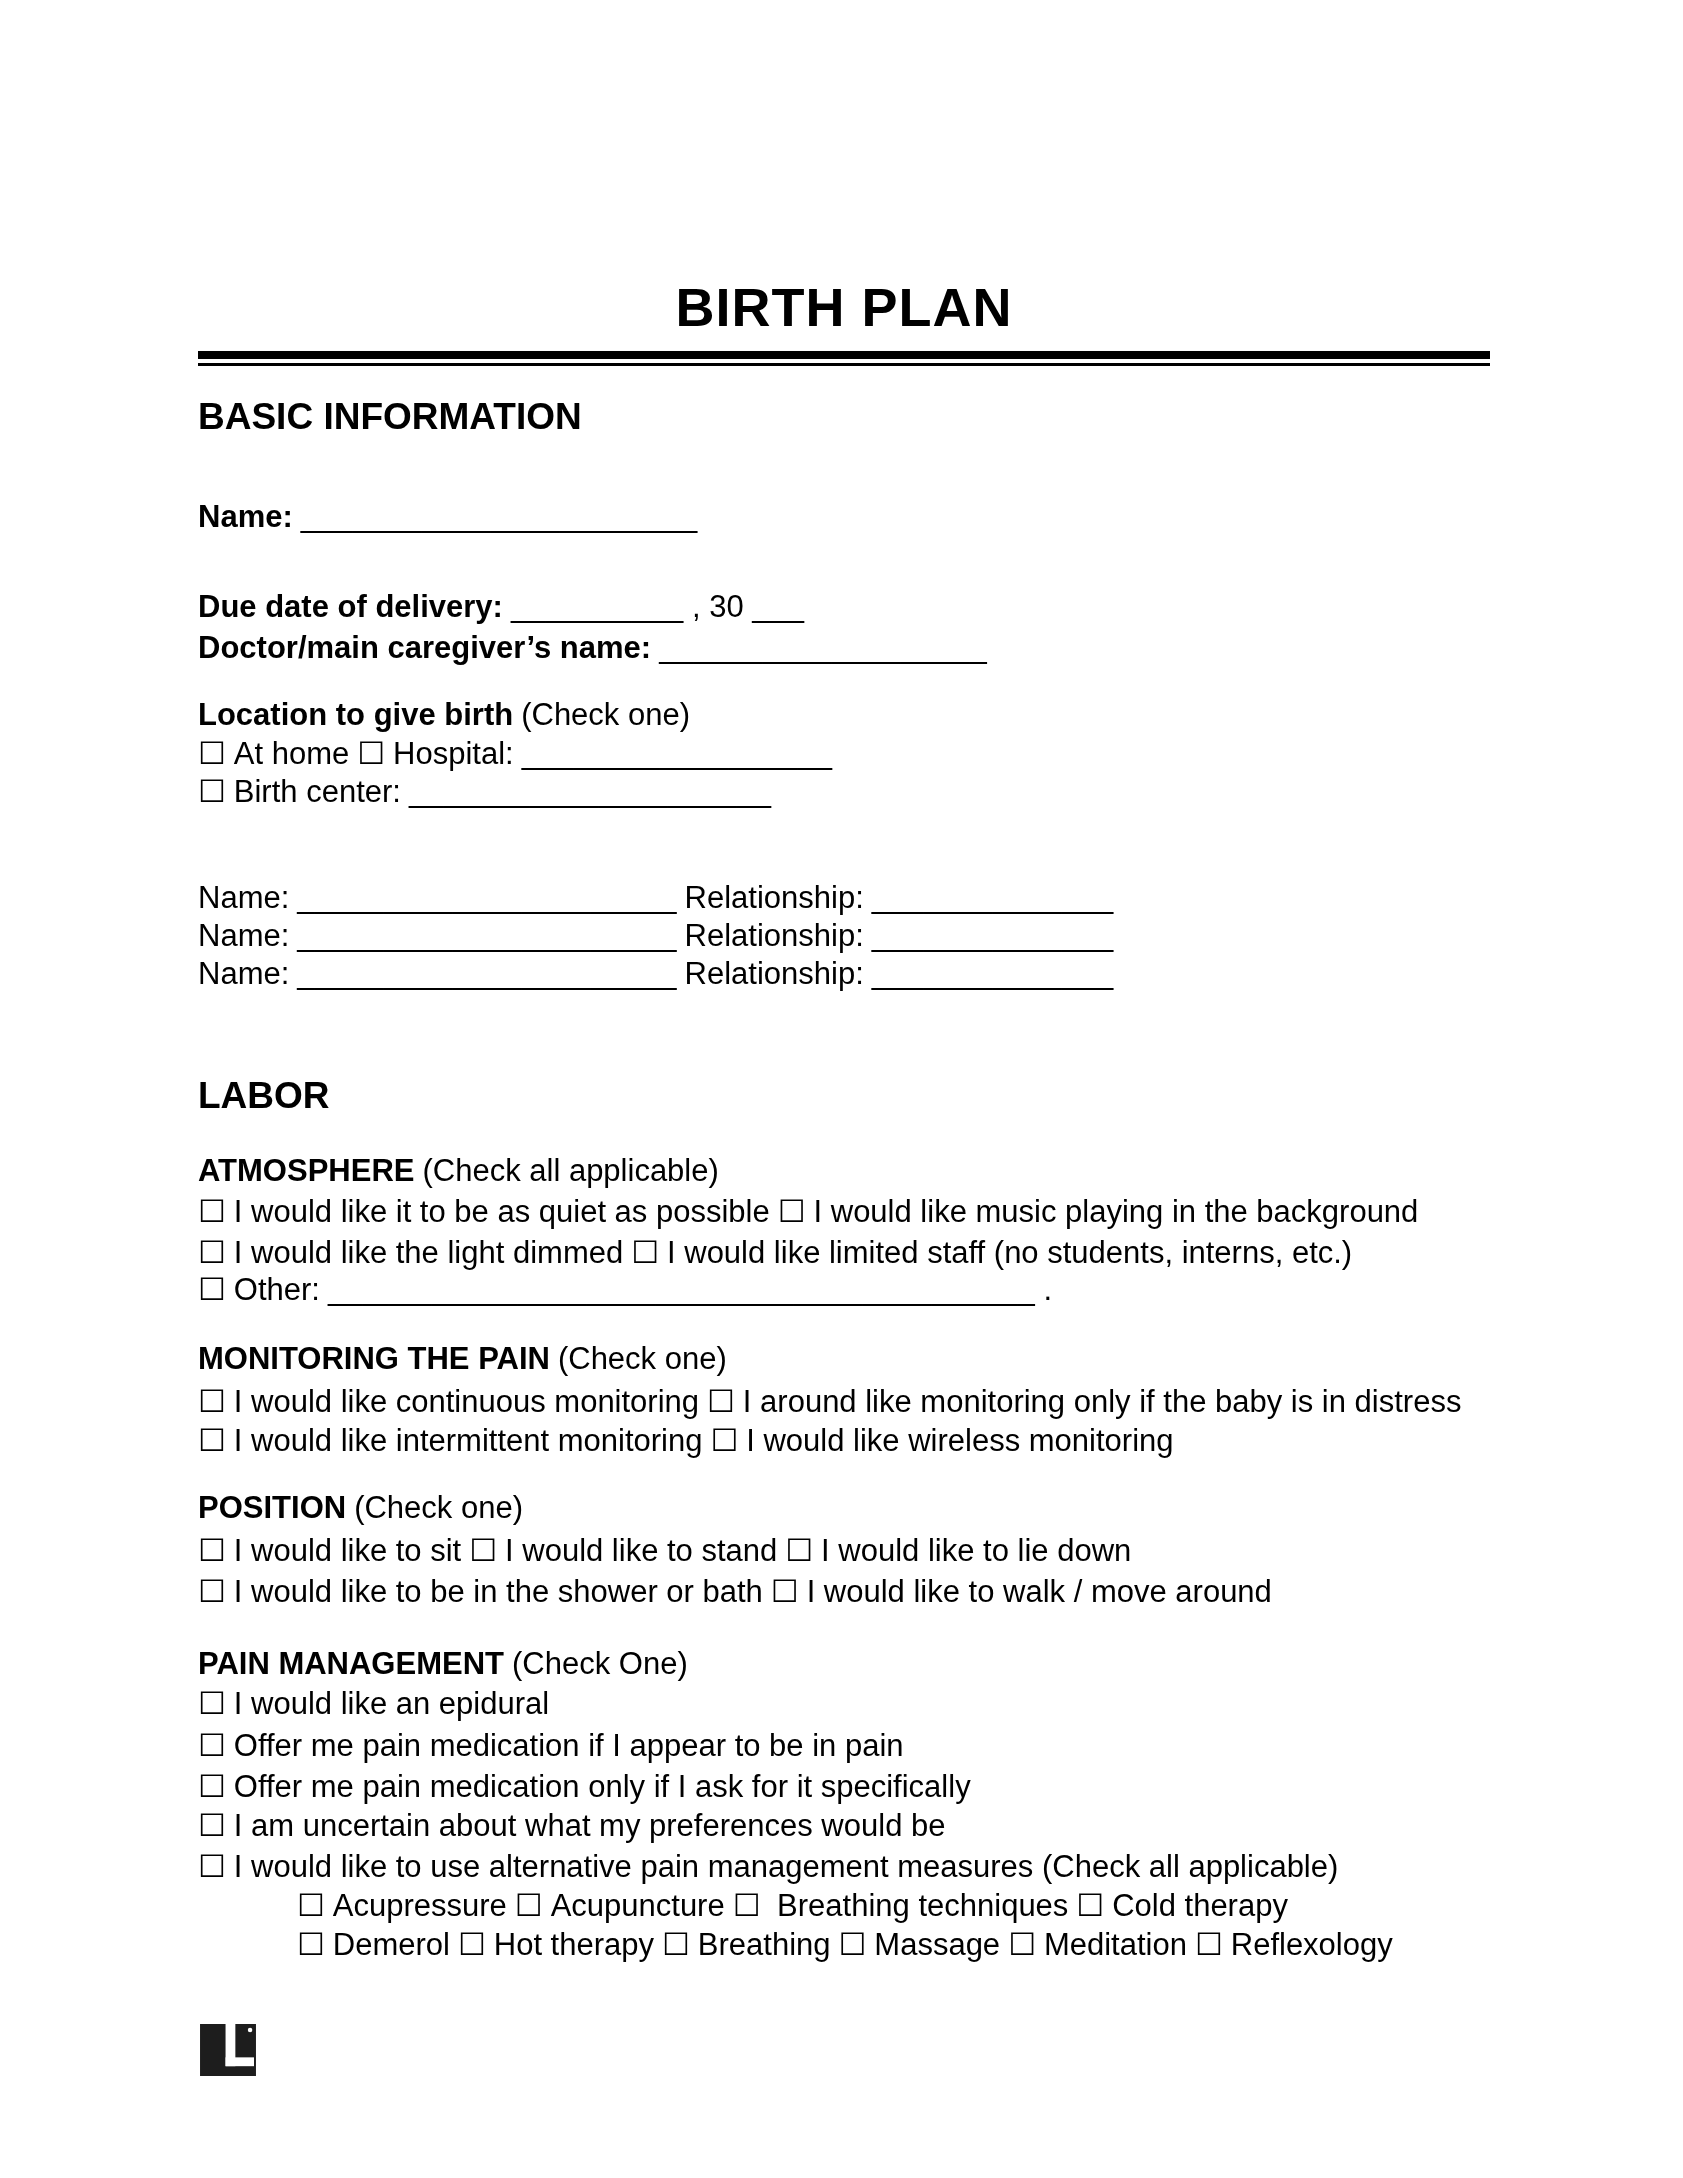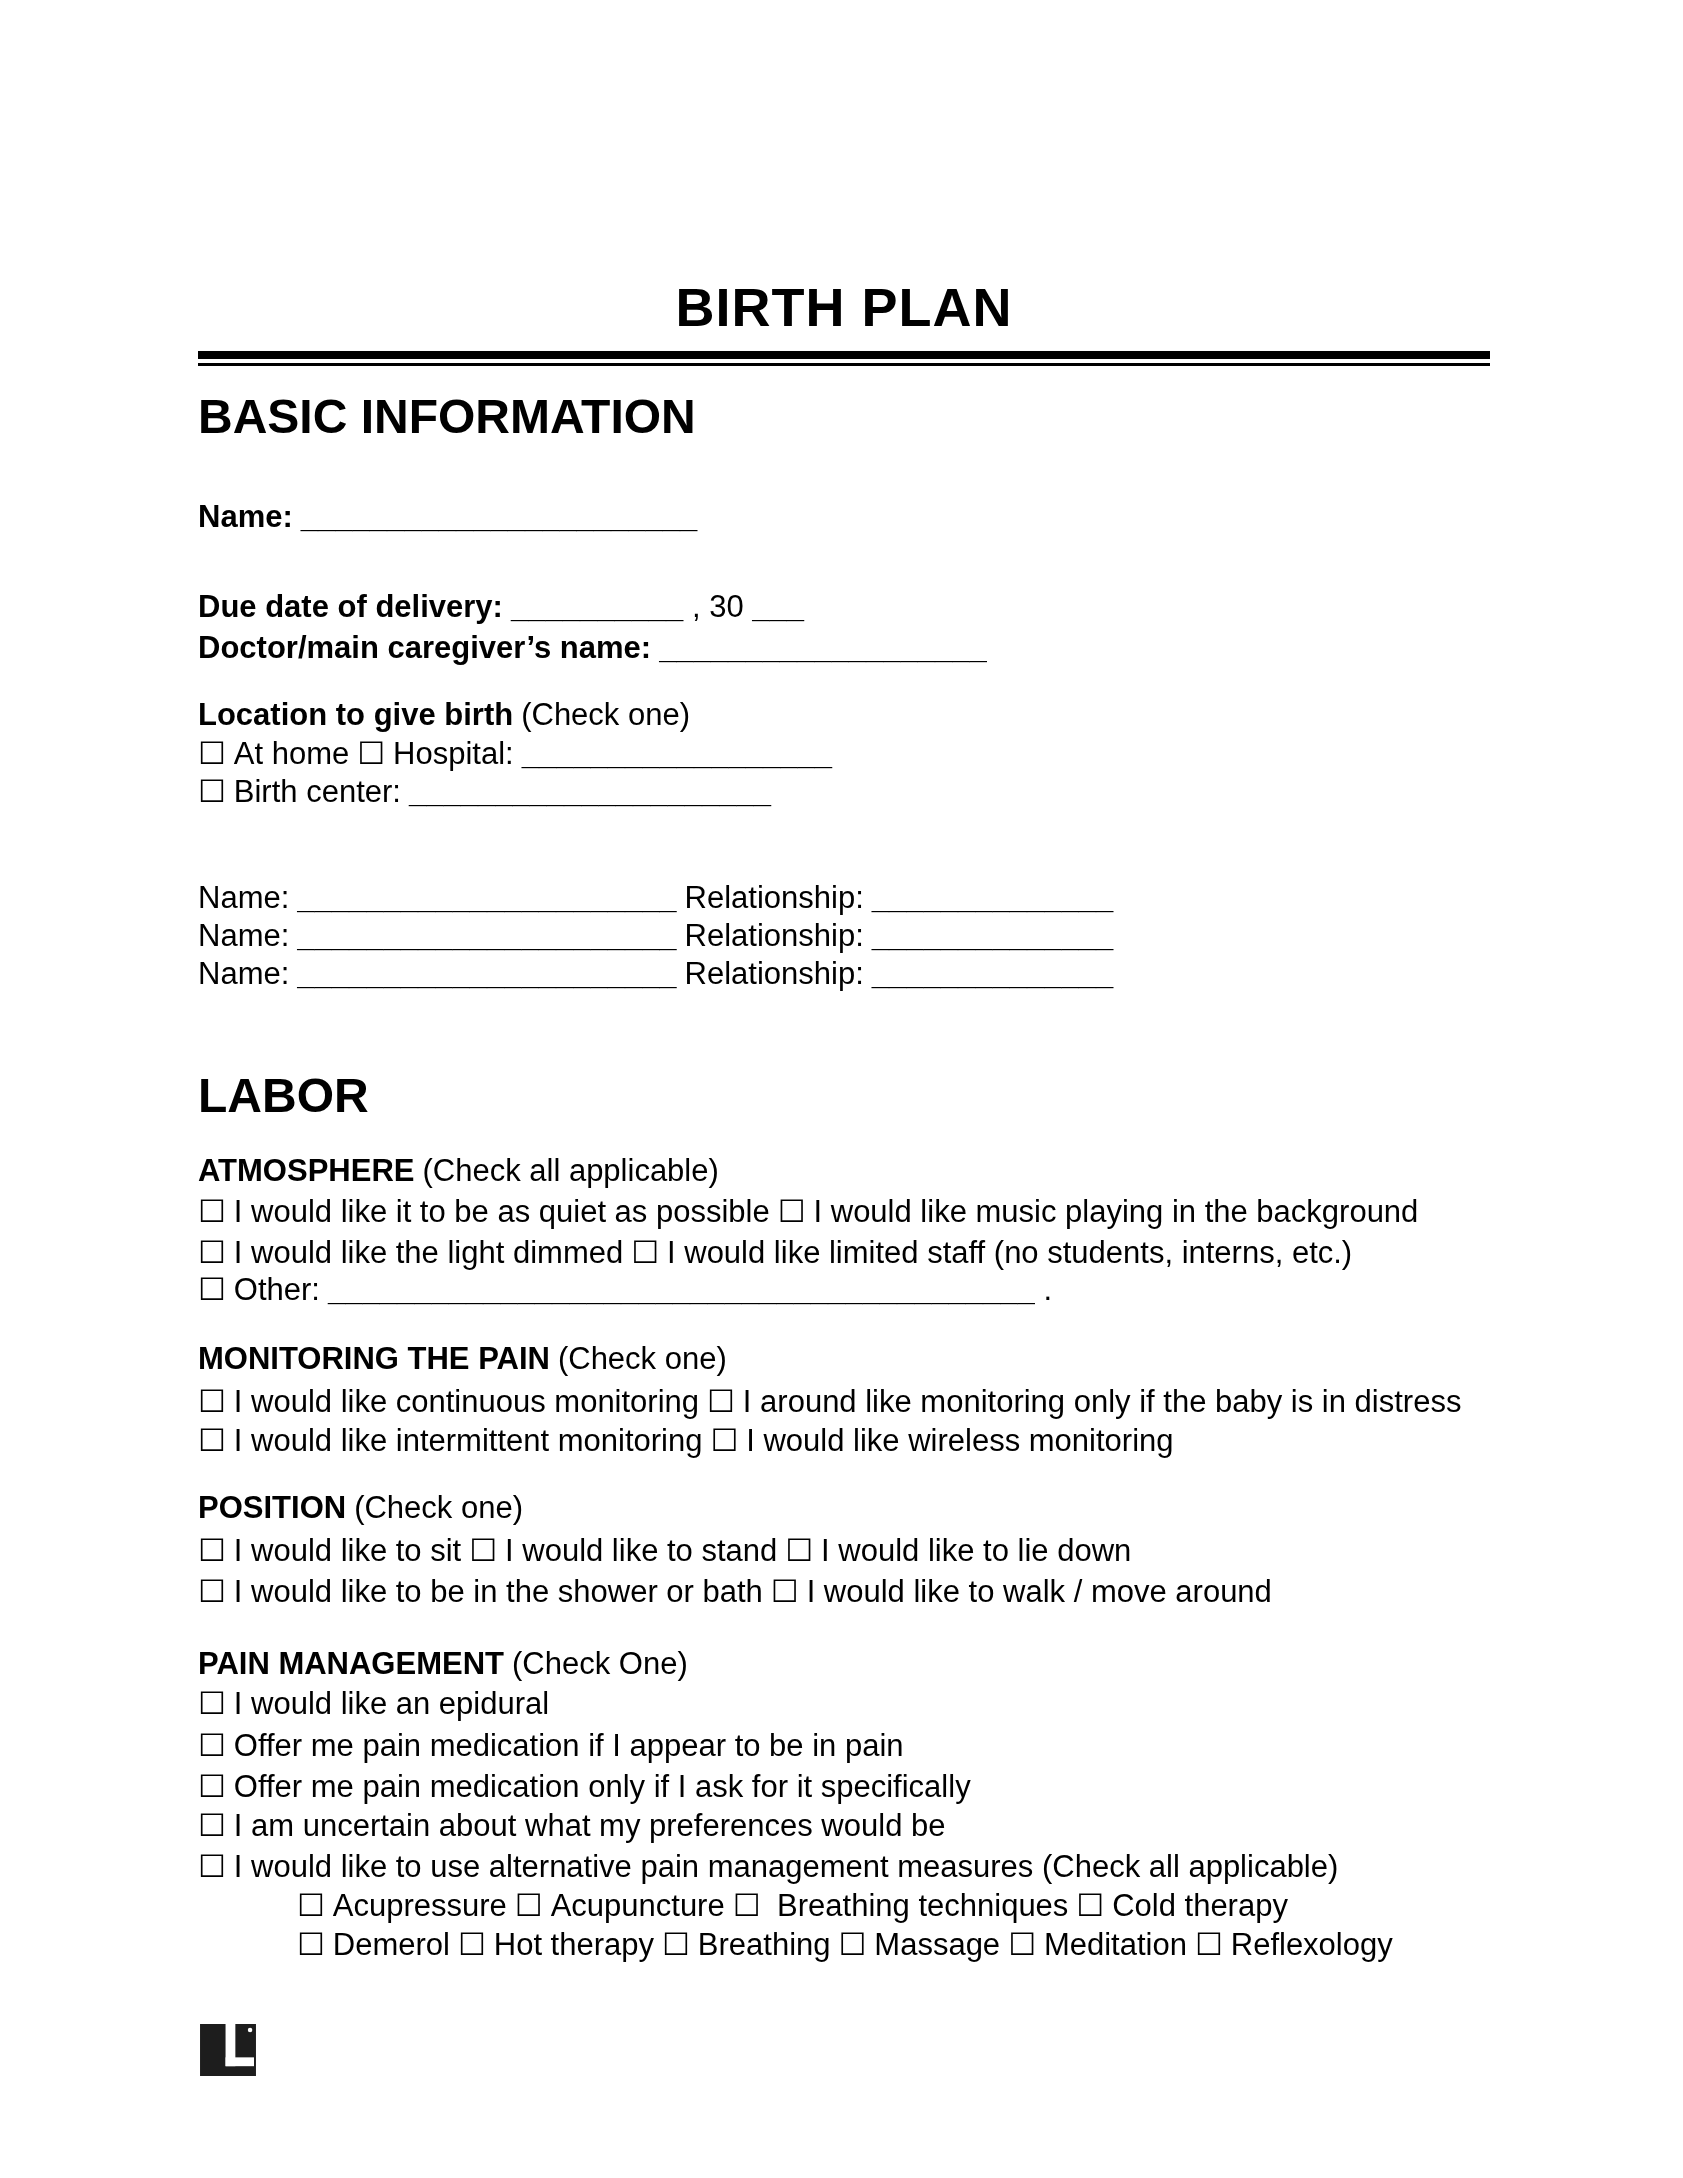--- a/index.html
+++ b/index.html
@@ -7,34 +7,34 @@
     width:1683px;height:2178px;position:relative;background:#ffffff;
     font-family:"Liberation Sans","DejaVu Sans",sans-serif;color:#000;
   }
   .page{position:absolute;left:0;top:0;width:1497px;height:2178px;background:#fff;overflow:hidden;}
   .line{
     position:absolute;left:198px;display:flex;align-items:baseline;gap:8px;
     font-size:31px;line-height:38px;white-space:nowrap;
   }
   .indent{left:297px;}
   .b{font-weight:700;}
-  .blank{font-weight:700;letter-spacing:0;}
+  .blank{font-weight:400;letter-spacing:0;}
   .nogap{display:inline;white-space:nowrap;}
   .cb{font-family:"DejaVu Sans",sans-serif;font-size:31px;}
   .doc-title{
     position:absolute;left:198px;top:278px;width:1292px;text-align:center;
     font-size:54px;line-height:59px;font-weight:700;letter-spacing:1px;
   }
   .rule{position:absolute;left:198px;top:351px;width:1292px;height:15px;}
   .rule .thick{height:8px;background:#000;}
   .rule .gapline{height:4px;background:#fff;}
   .rule .thin{height:3px;background:#000;}
   .sect{
     position:absolute;left:198px;display:flex;align-items:baseline;gap:10px;
-    font-size:48px;line-height:46px;font-weight:700;white-space:nowrap;
+    font-size:37px;line-height:46px;font-weight:700;white-space:nowrap;
   }
   .sub .hd{font-weight:700;}
   .note{font-weight:400;}
   .logo{position:absolute;left:200px;top:2024px;width:56px;height:52px;}
 </style>
 </head>
 <body>
 
 <div class="page">
 

